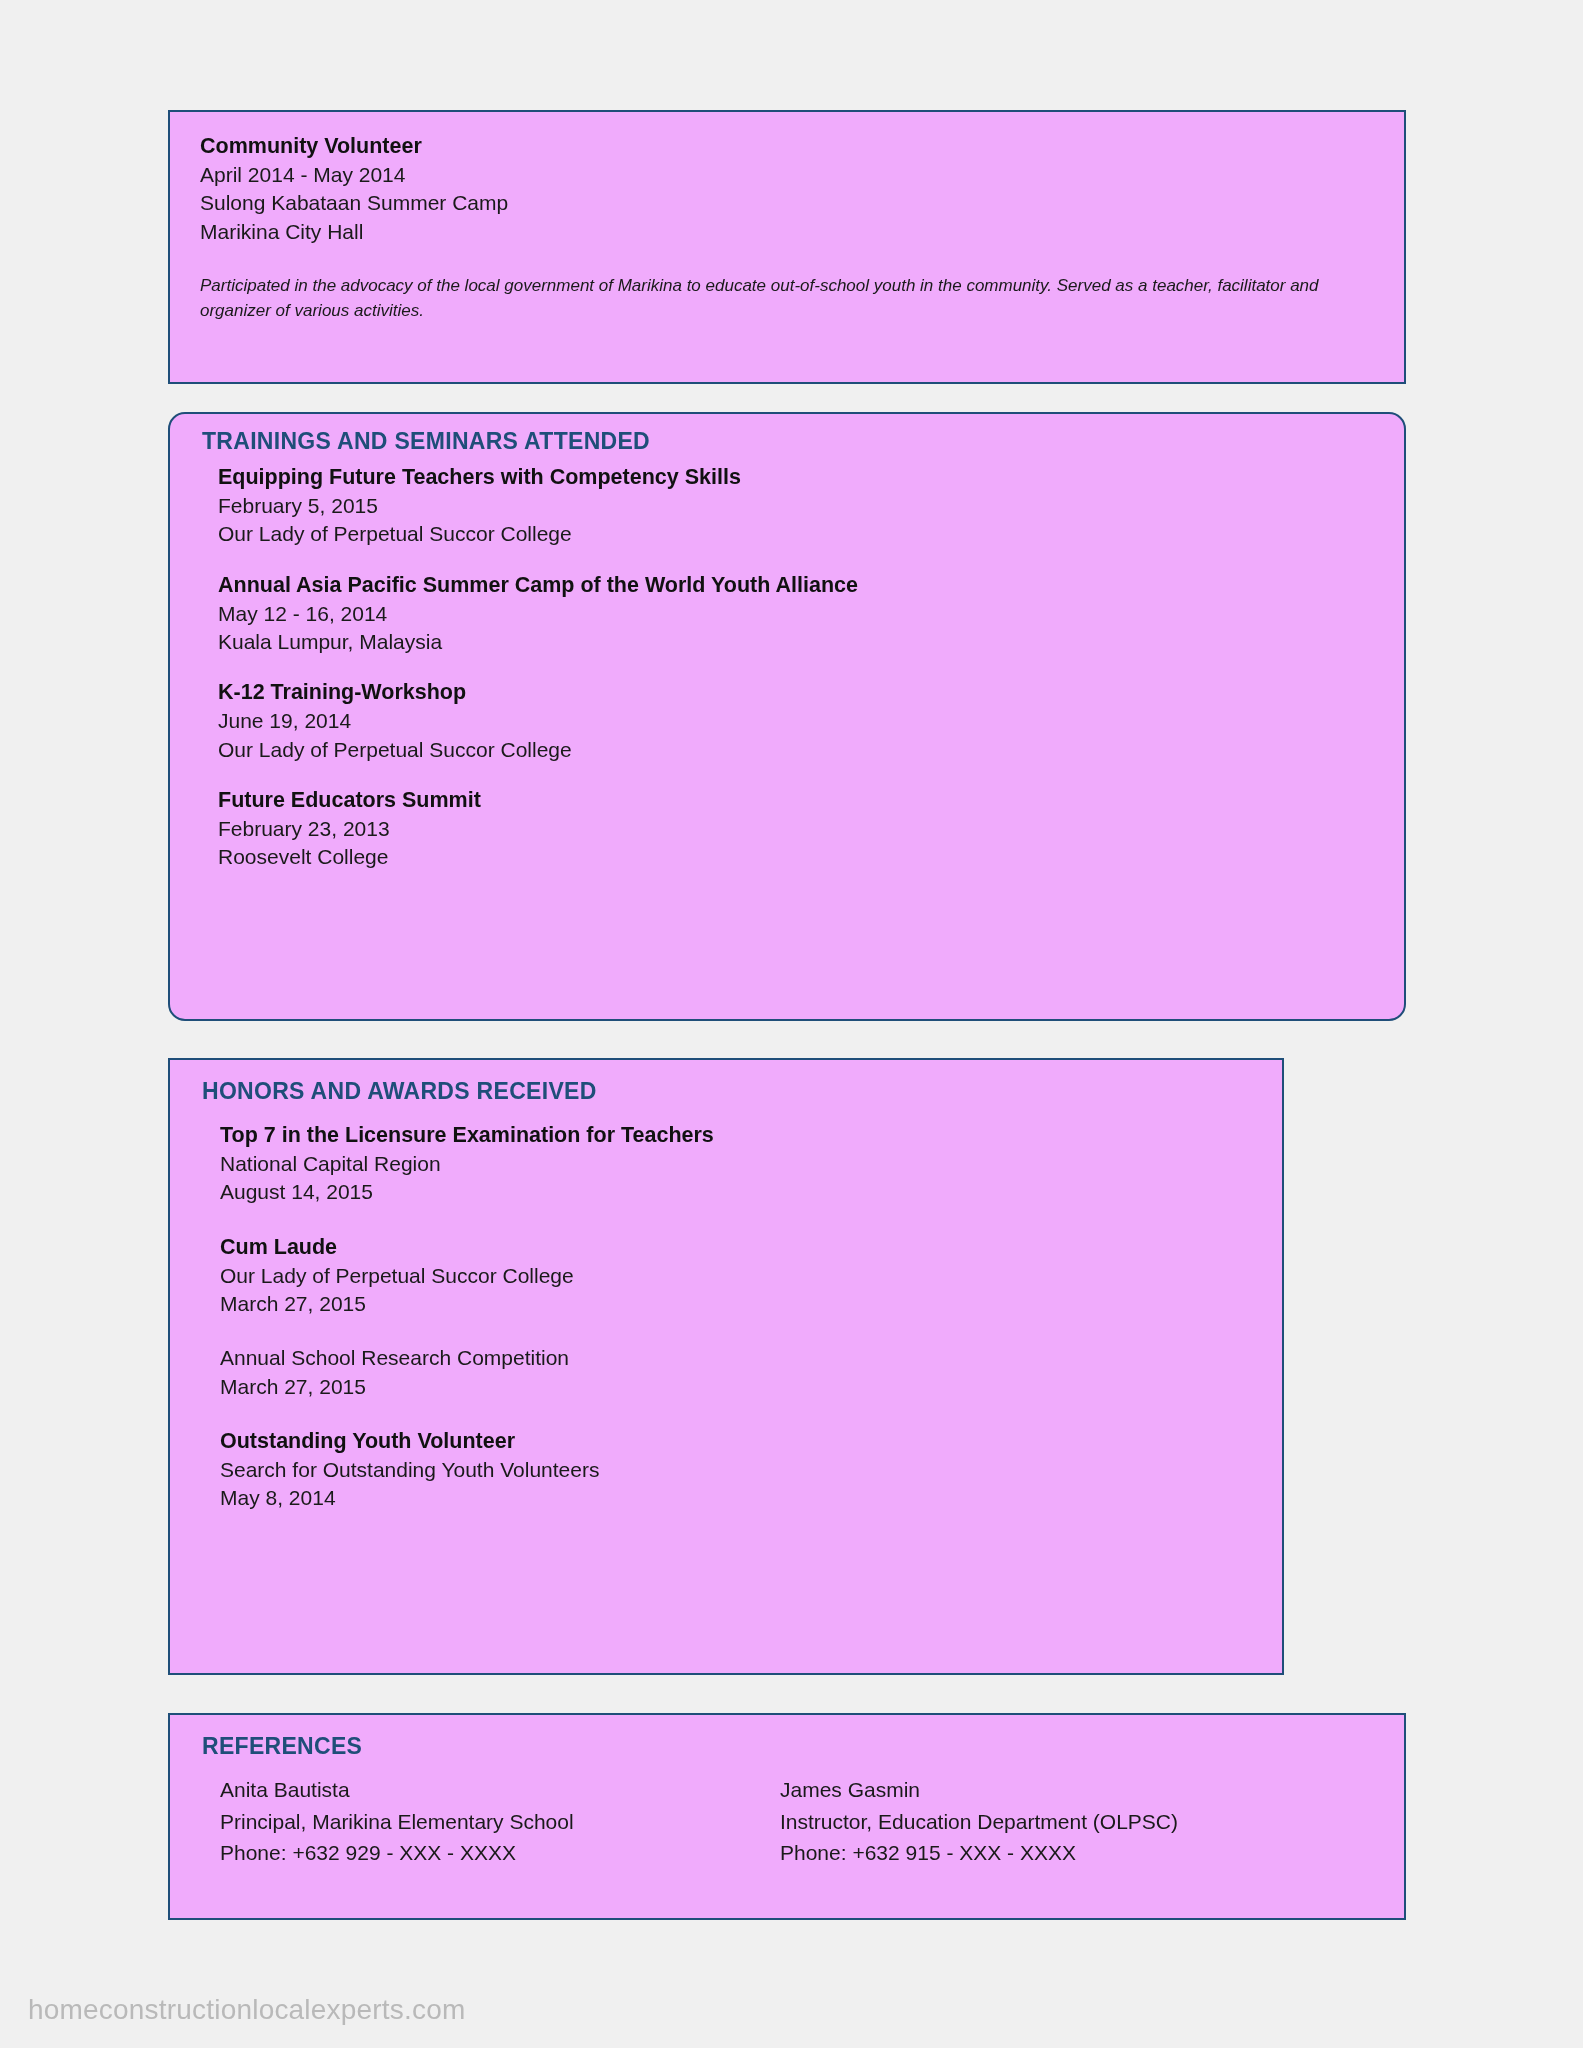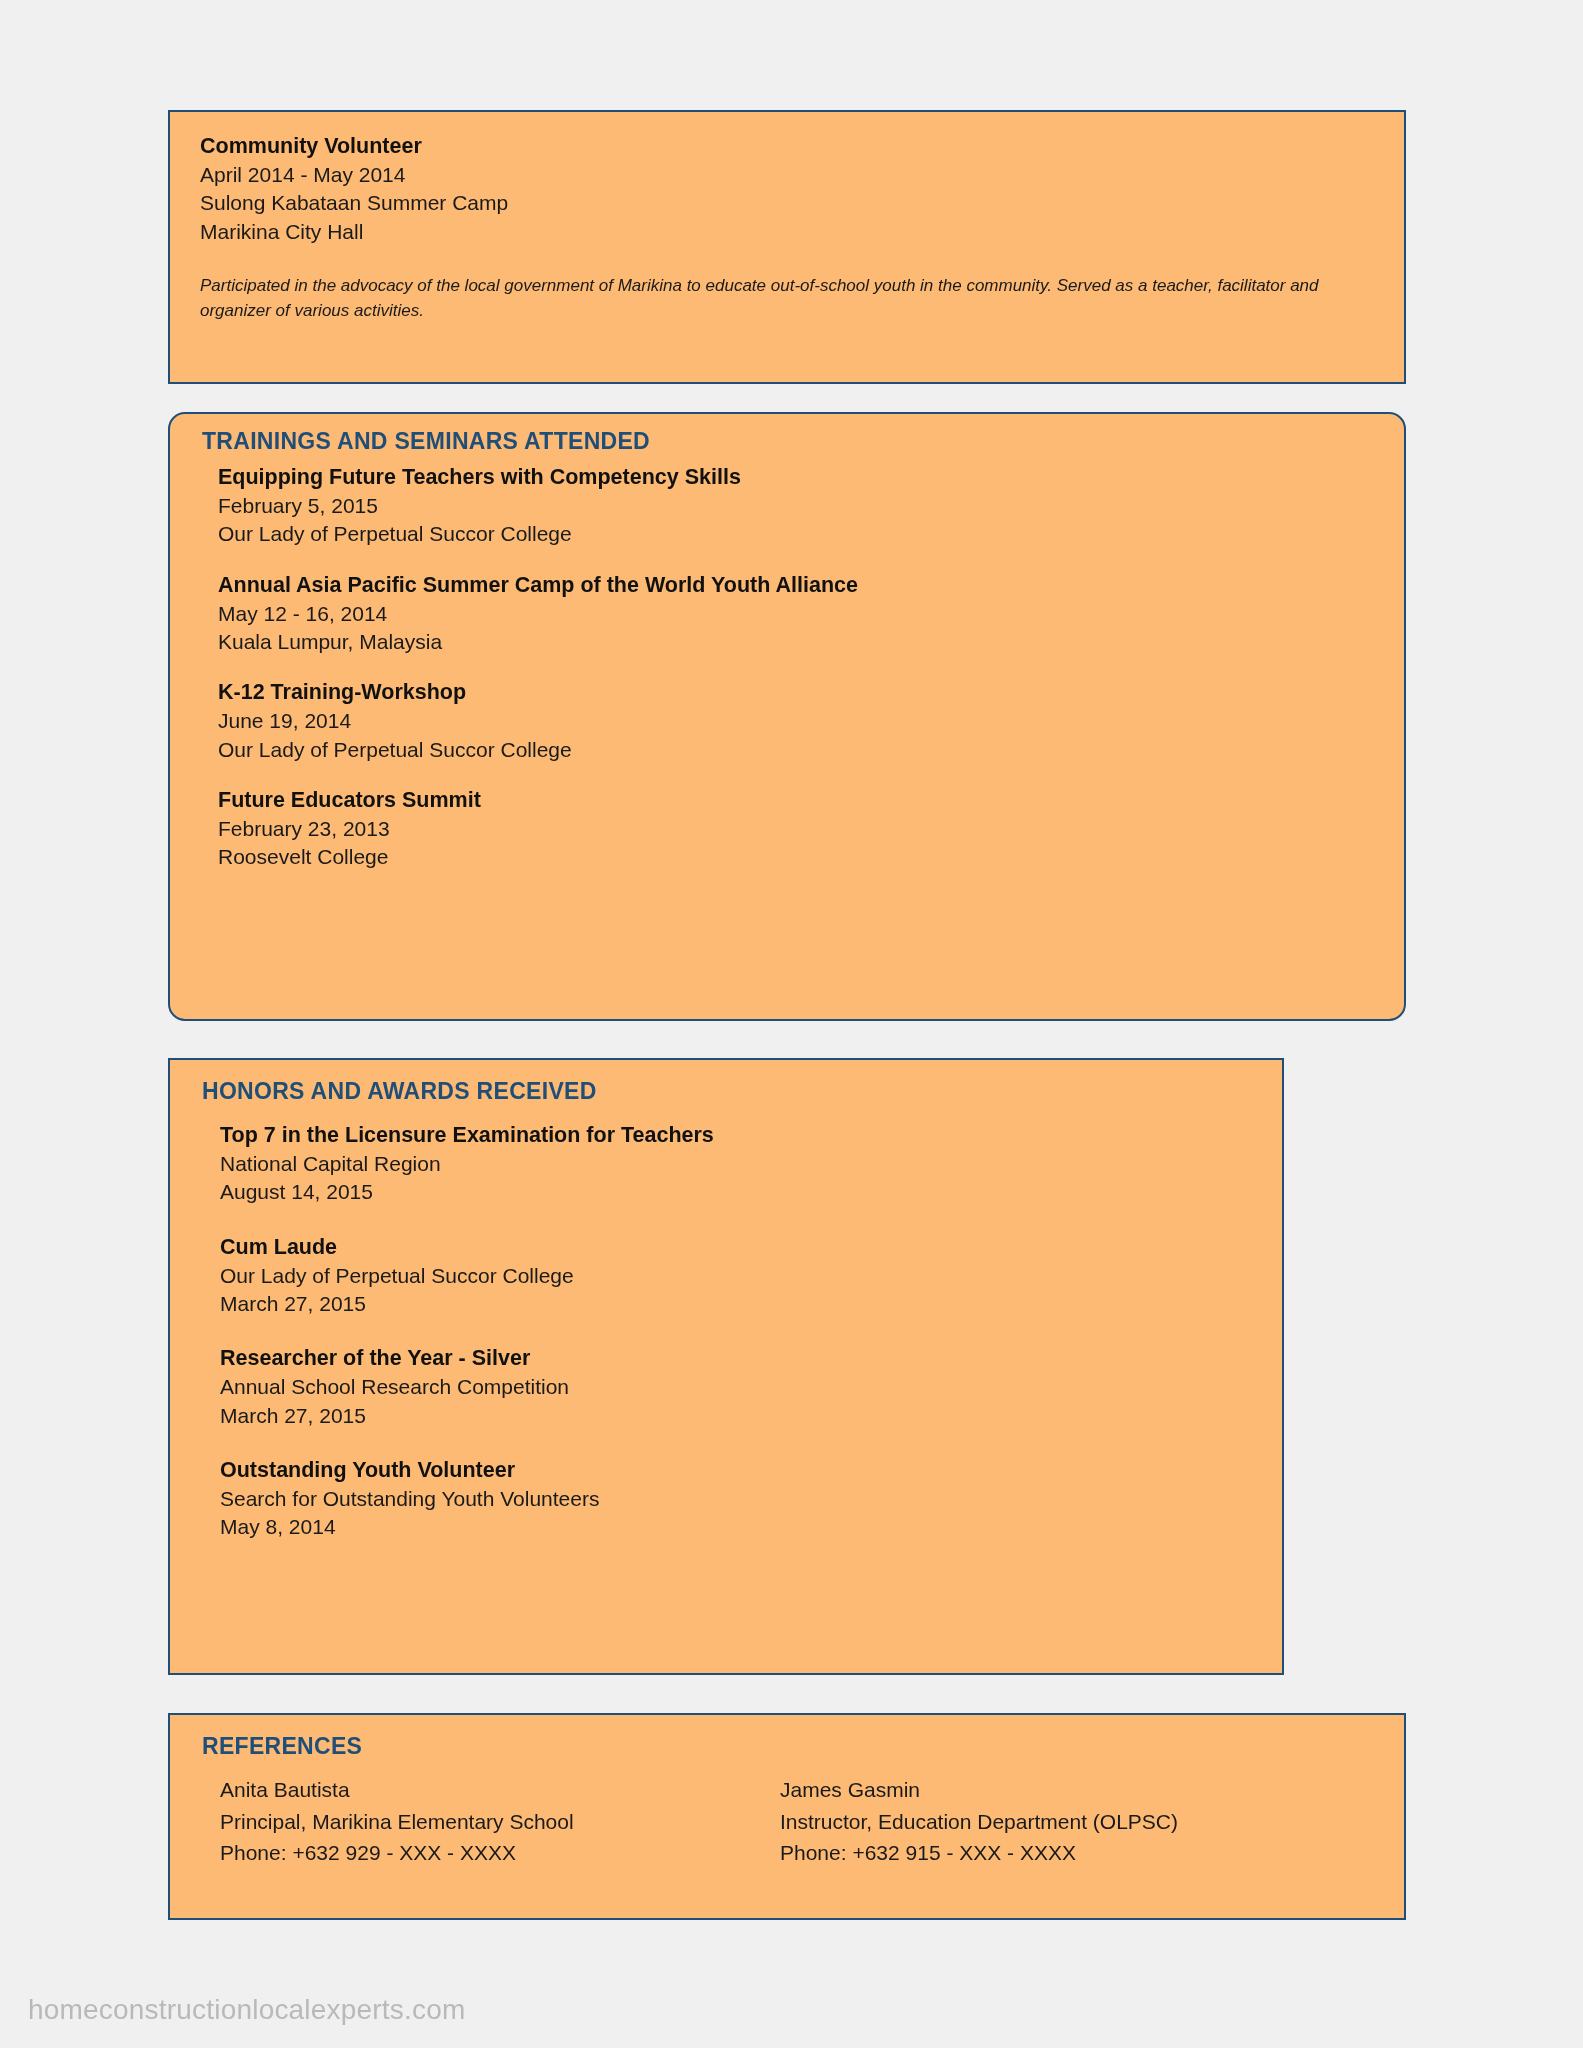--- a/index.html
+++ b/index.html
@@ -26,21 +26,21 @@
     left: 0;
     top: 0;
     right: 0;
     bottom: 0;
   }
 
   
   .box {
     position: absolute;
     border: 2px solid #1f4e79;
-    background: #fdba74;
+    background: #f0abfc;
     box-sizing: border-box;
   }
 
   .sec-title {
     color: #1f4e79;
     font-weight: bold;
     font-size: 23px;
     letter-spacing: 0.3px;
     margin: 0 0 6px 0;
   }
@@ -219,21 +219,20 @@
           <div class="entry-line">August 14, 2015</div>
         </div>
 
         <div class="entry">
           <div class="entry-title">Cum Laude</div>
           <div class="entry-line">Our Lady of Perpetual Succor College</div>
           <div class="entry-line">March 27, 2015</div>
         </div>
 
         <div class="entry">
-          <div class="entry-title">Researcher of the Year - Silver</div>
           <div class="entry-line">Annual School Research Competition</div>
           <div class="entry-line">March 27, 2015</div>
         </div>
 
         <div class="entry">
           <div class="entry-title">Outstanding Youth Volunteer</div>
           <div class="entry-line">Search for Outstanding Youth Volunteers</div>
           <div class="entry-line">May 8, 2014</div>
         </div>
       </div>

